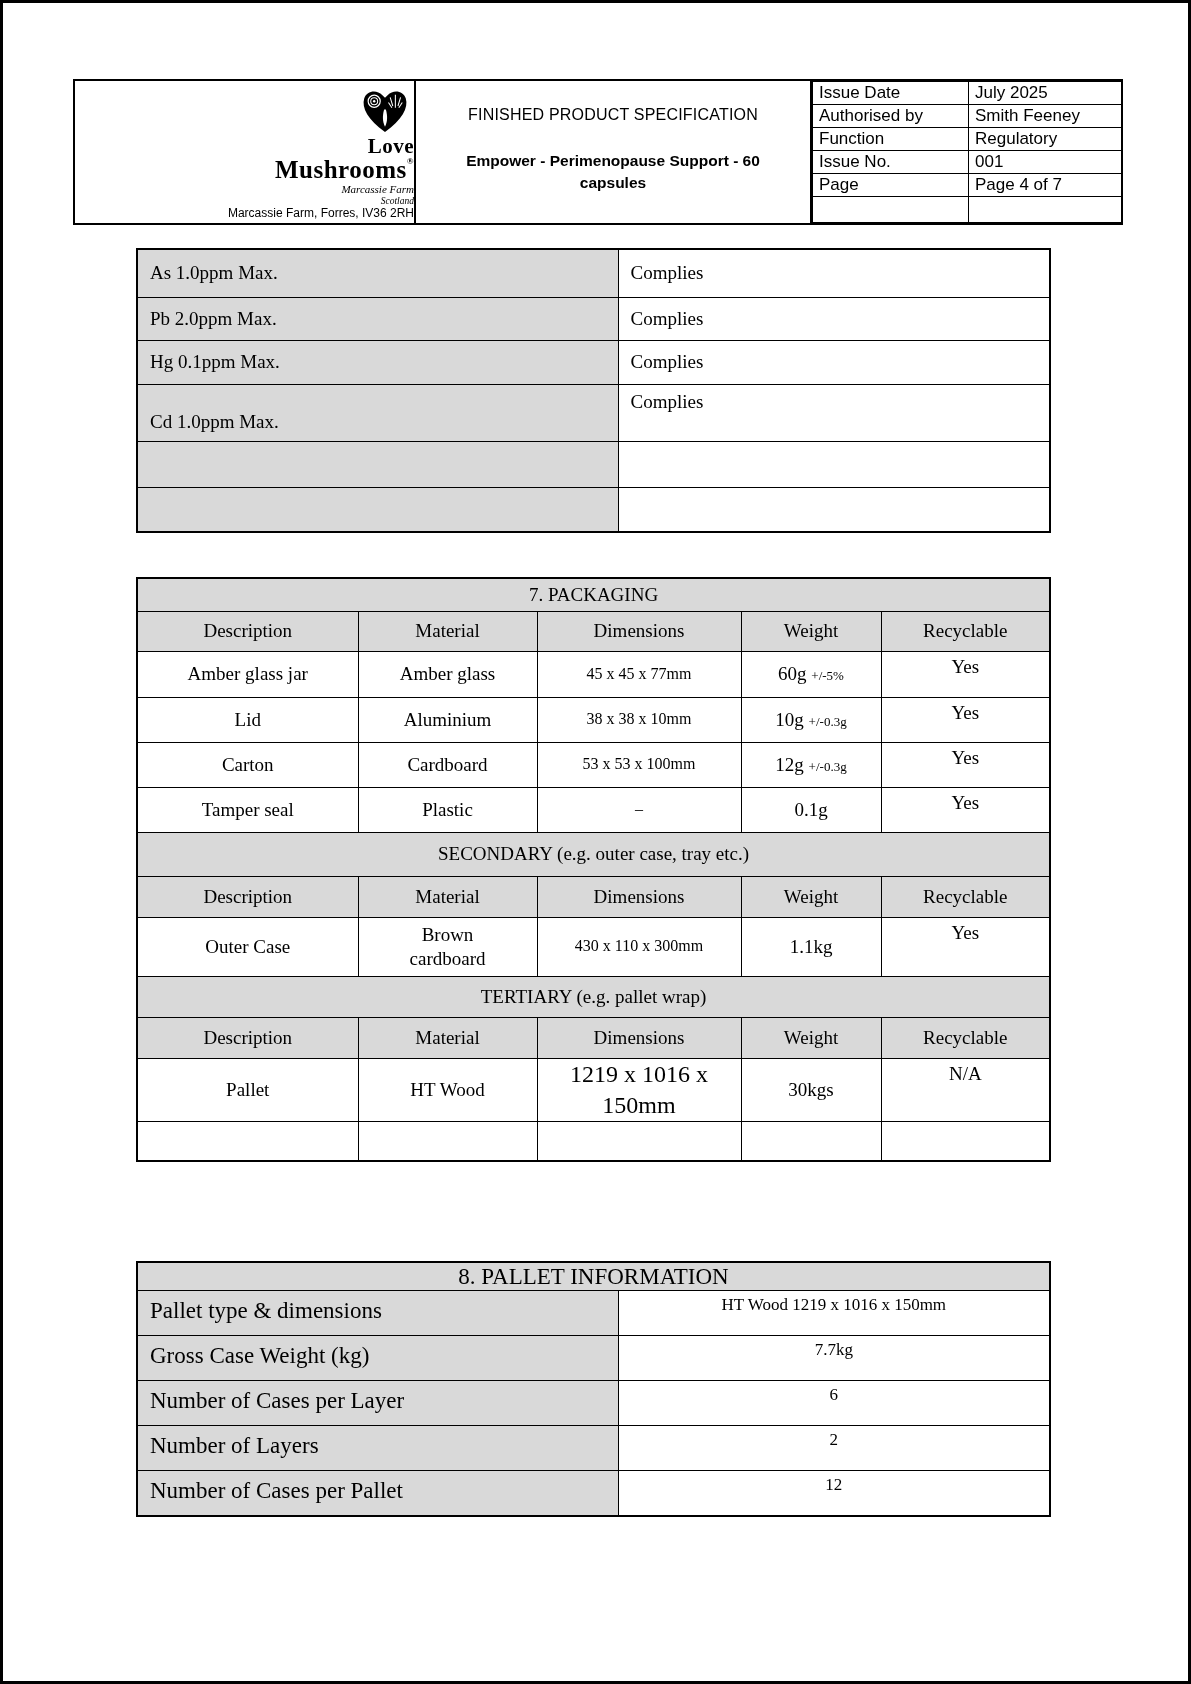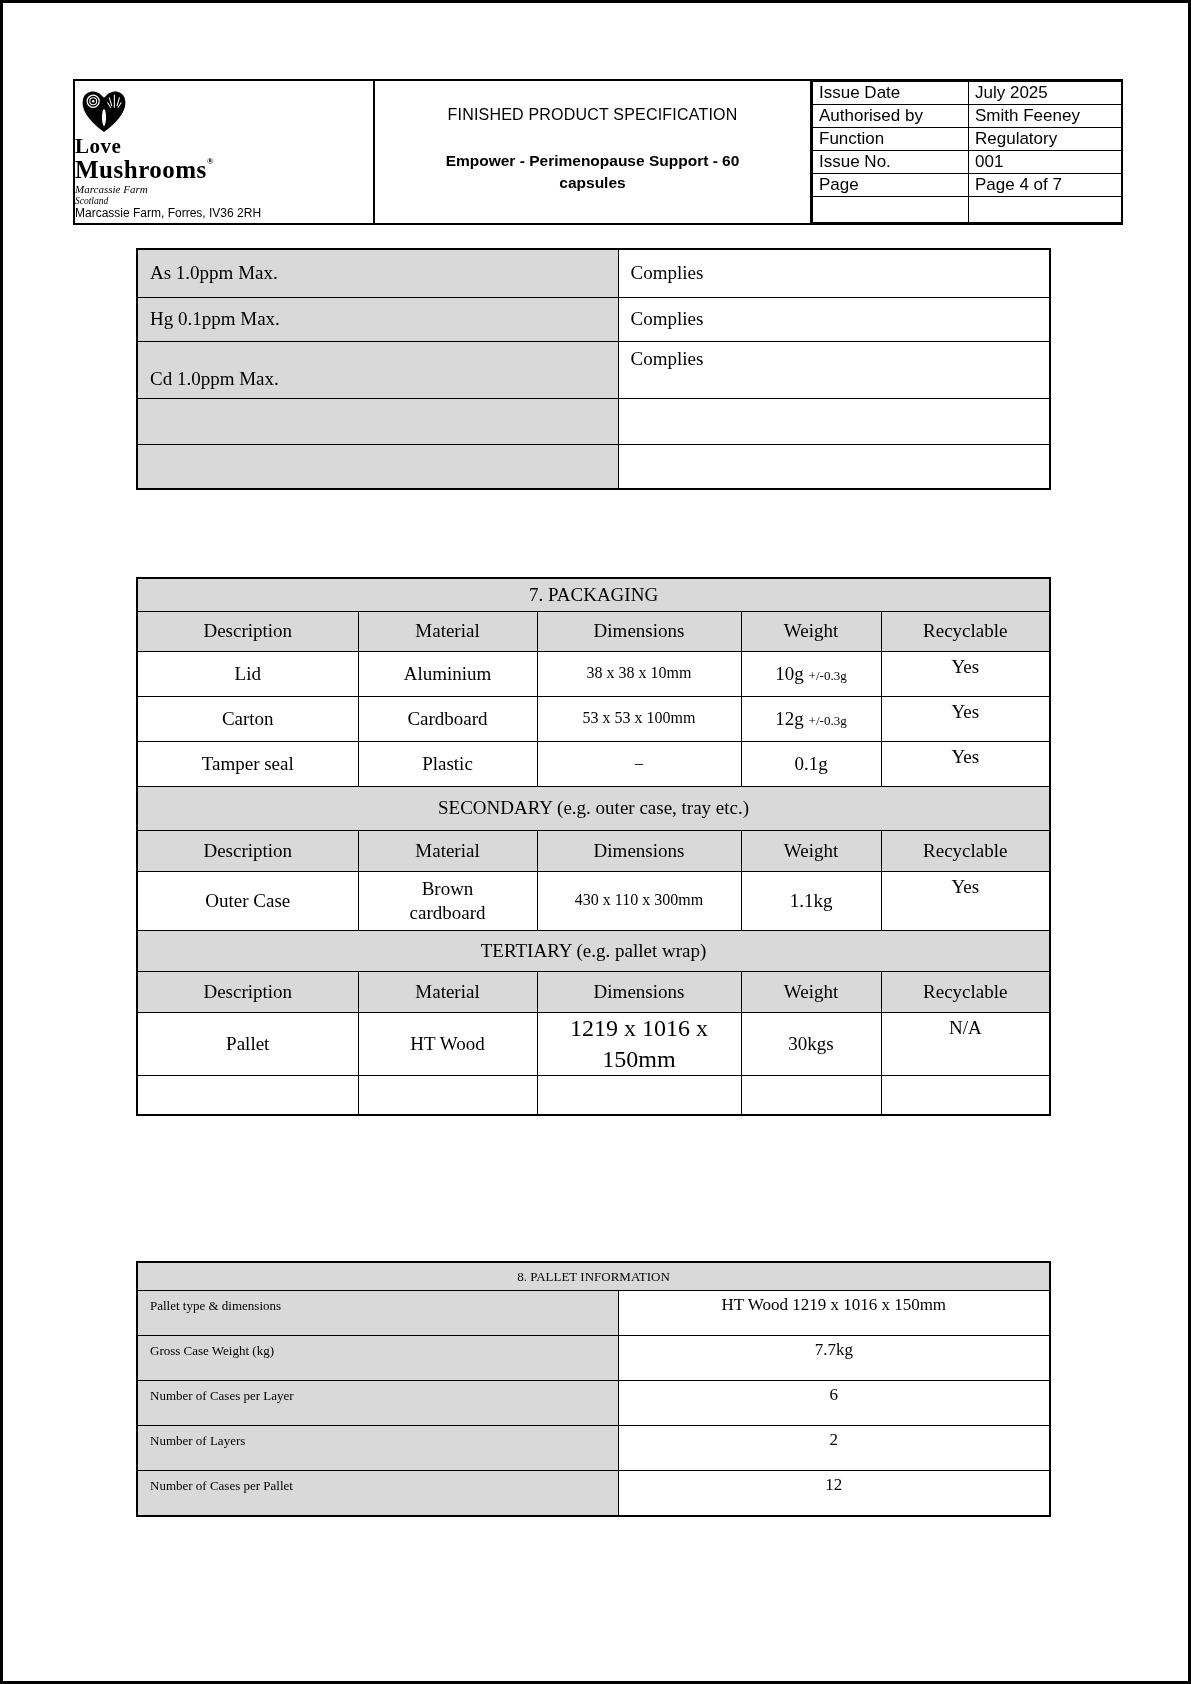--- a/index.html
+++ b/index.html
@@ -9,21 +9,21 @@
     background:#fff; border:3px solid var(--ink); overflow:hidden;
     font-family:"Liberation Serif","DejaVu Serif",serif; color:var(--ink);
   }
   
   .header-box{
     position:absolute; left:70px; top:76px; width:1050px; height:146px;
     border:2px solid var(--ink); box-sizing:border-box; display:flex;
     font-family:"Liberation Sans","DejaVu Sans",sans-serif;
   }
   .logo-cell{width:300px; border-right:2px solid var(--ink); box-sizing:border-box;
-    display:flex; flex-direction:column; align-items:flex-start; padding-top:6px;}
+    display:flex; flex-direction:column; align-items:flex-end; padding-top:6px;margin-left:41px;}
   .logo-love{font-family:"Liberation Serif",serif; font-size:21px; font-weight:600; line-height:1; margin-top:2px; letter-spacing:.5px;}
   .logo-mush{font-family:"Liberation Serif",serif; font-size:25px; font-weight:700; line-height:1.05; letter-spacing:.5px;}
   .logo-mush sup{font-size:9px; vertical-align:top;}
   .logo-farm{font-family:"Liberation Serif",serif; font-style:italic; font-size:11px; line-height:1.15;}
   .logo-scot{font-family:"Liberation Serif",serif; font-style:italic; font-size:9.5px; line-height:1.1;}
   .logo-addr{margin-top:auto; font-size:12px; padding-bottom:3px; white-space:nowrap;}
   .title-cell{flex:1; border-right:2px solid var(--ink); box-sizing:border-box;
     display:flex; flex-direction:column; align-items:center; text-align:center; padding:25px 18px 0 18px;}
   .doc-title{font-size:16px; letter-spacing:.2px;}
   .doc-product{font-size:15.5px; font-weight:bold; margin-top:26px; line-height:1.4; max-width:360px;}
@@ -47,21 +47,21 @@
   .pkg td{font-size:19px; text-align:center; vertical-align:middle;}
   .pkg .title-row td,.pkg .section-row td{background:var(--shade);}
   .pkg .head-row td{background:var(--shade);}
   .pkg td.mat{white-space:pre-line; line-height:1.25;}
   .pkg td.dims{font-size:16px; white-space:pre-line; line-height:1.3;}
   .pkg tr.dim-large td.dims{font-size:24px;}
   .pkg td.recy{vertical-align:top; padding-top:4px;}
   .pkg .tol{font-size:13px;}
   
   .pallet{left:133px; top:1258px; width:913px;}
-  .pallet td{font-size:13px; vertical-align:top;}
+  .pallet td{font-size:23px; vertical-align:top;}
   .pallet td.p-title{background:var(--shade); text-align:center; height:27px; vertical-align:middle;}
   .pallet td.p-label{background:var(--shade); padding:7px 0 0 12px;}
   .pallet td.p-value{text-align:center; padding-top:4px; font-size:17px;}
 </style>
 </head>
 <body>
 
 <div class="page">
 
   <div class="header-box">
@@ -123,20 +123,24 @@
   <table class="doc metals">
     <colgroup>
         <col style="width:481px">
         <col style="width:432px">
       </colgroup>
     <tbody id="metals-body">
         <tr style="height: 48px;">
           <td class="spec">As 1.0ppm Max.</td>
           <td class="result">Complies</td>
         </tr>
+        <tr style="height: 43px;">
+          <td class="spec">Pb 2.0ppm Max.</td>
+          <td class="result">Complies</td>
+        </tr>
         <tr style="height: 44px;">
           <td class="spec">Hg 0.1ppm Max.</td>
           <td class="result">Complies</td>
         </tr>
         <tr style="height: 57px;">
           <td class="spec v-bottom">Cd 1.0ppm Max.</td>
           <td class="result v-top">Complies</td>
         </tr>
         <tr style="height: 46px;">
           <td class="spec"></td>
@@ -161,20 +165,27 @@
         <tr class="title-row" style="height: 33px;">
           <td colspan="5">7. PACKAGING</td>
         </tr>
         <tr class="head-row" style="height: 40px;">
           <td>Description</td>
           <td>Material</td>
           <td>Dimensions</td>
           <td>Weight</td>
           <td>Recyclable</td>
         </tr>
+        <tr class="data-row" style="height: 46px;">
+          <td class="desc">Amber glass jar</td>
+          <td class="mat">Amber glass</td>
+          <td class="dims">45 x 45 x 77mm</td>
+          <td class="wt"><span>60g</span> <span class="tol">+/-5%</span></td>
+          <td class="recy">Yes</td>
+        </tr>
         <tr class="data-row" style="height: 45px;">
           <td class="desc">Lid</td>
           <td class="mat">Aluminium</td>
           <td class="dims">38 x 38 x 10mm</td>
           <td class="wt"><span>10g</span> <span class="tol">+/-0.3g</span></td>
           <td class="recy">Yes</td>
         </tr>
         <tr class="data-row" style="height: 45px; margin-top: 12px;">
           <td class="desc">Carton</td>
           <td class="mat">Cardboard</td>

